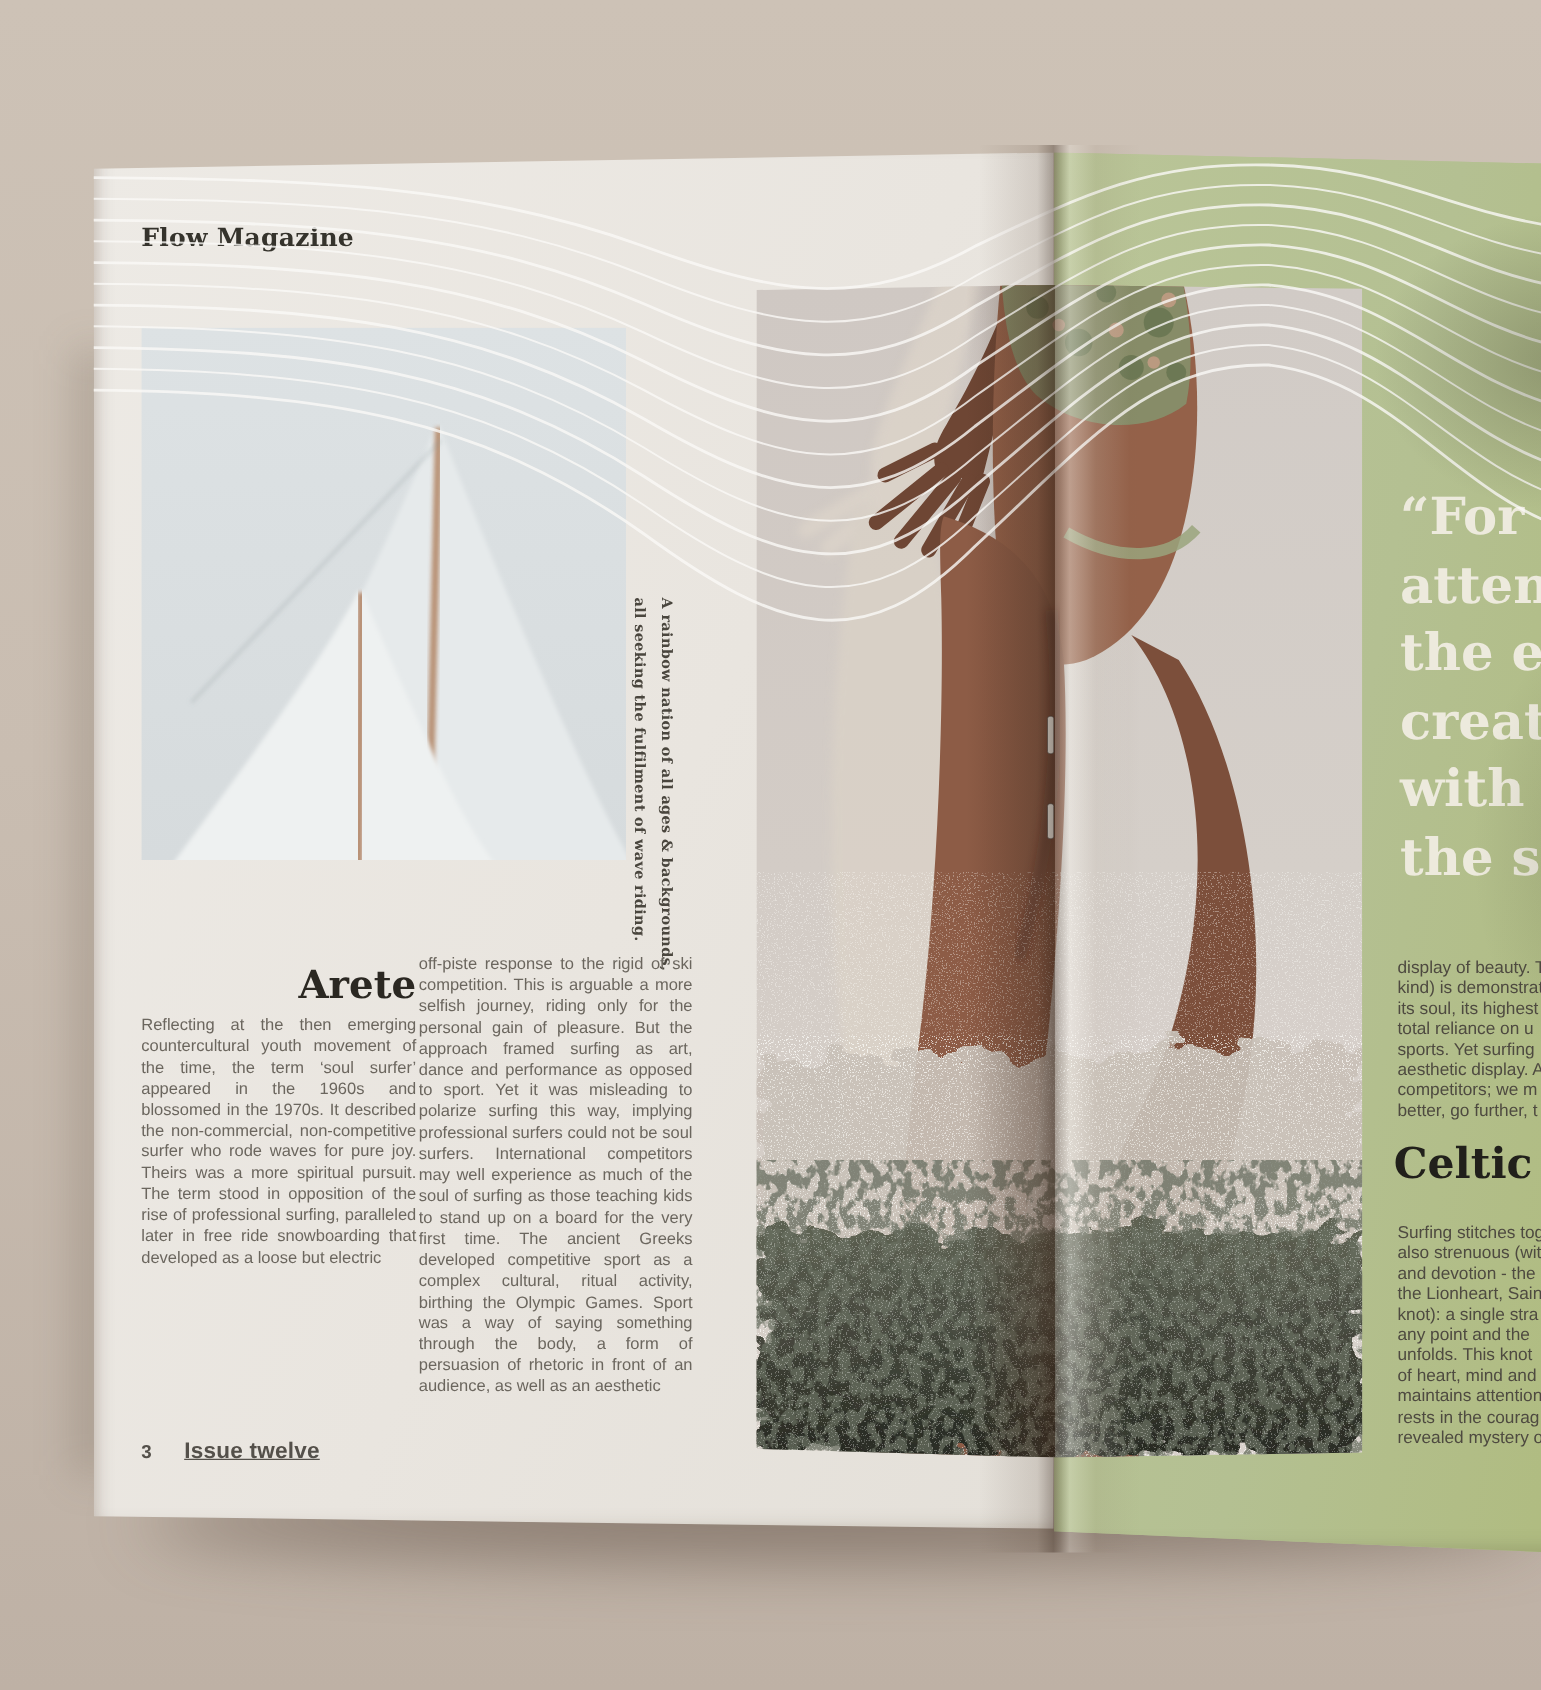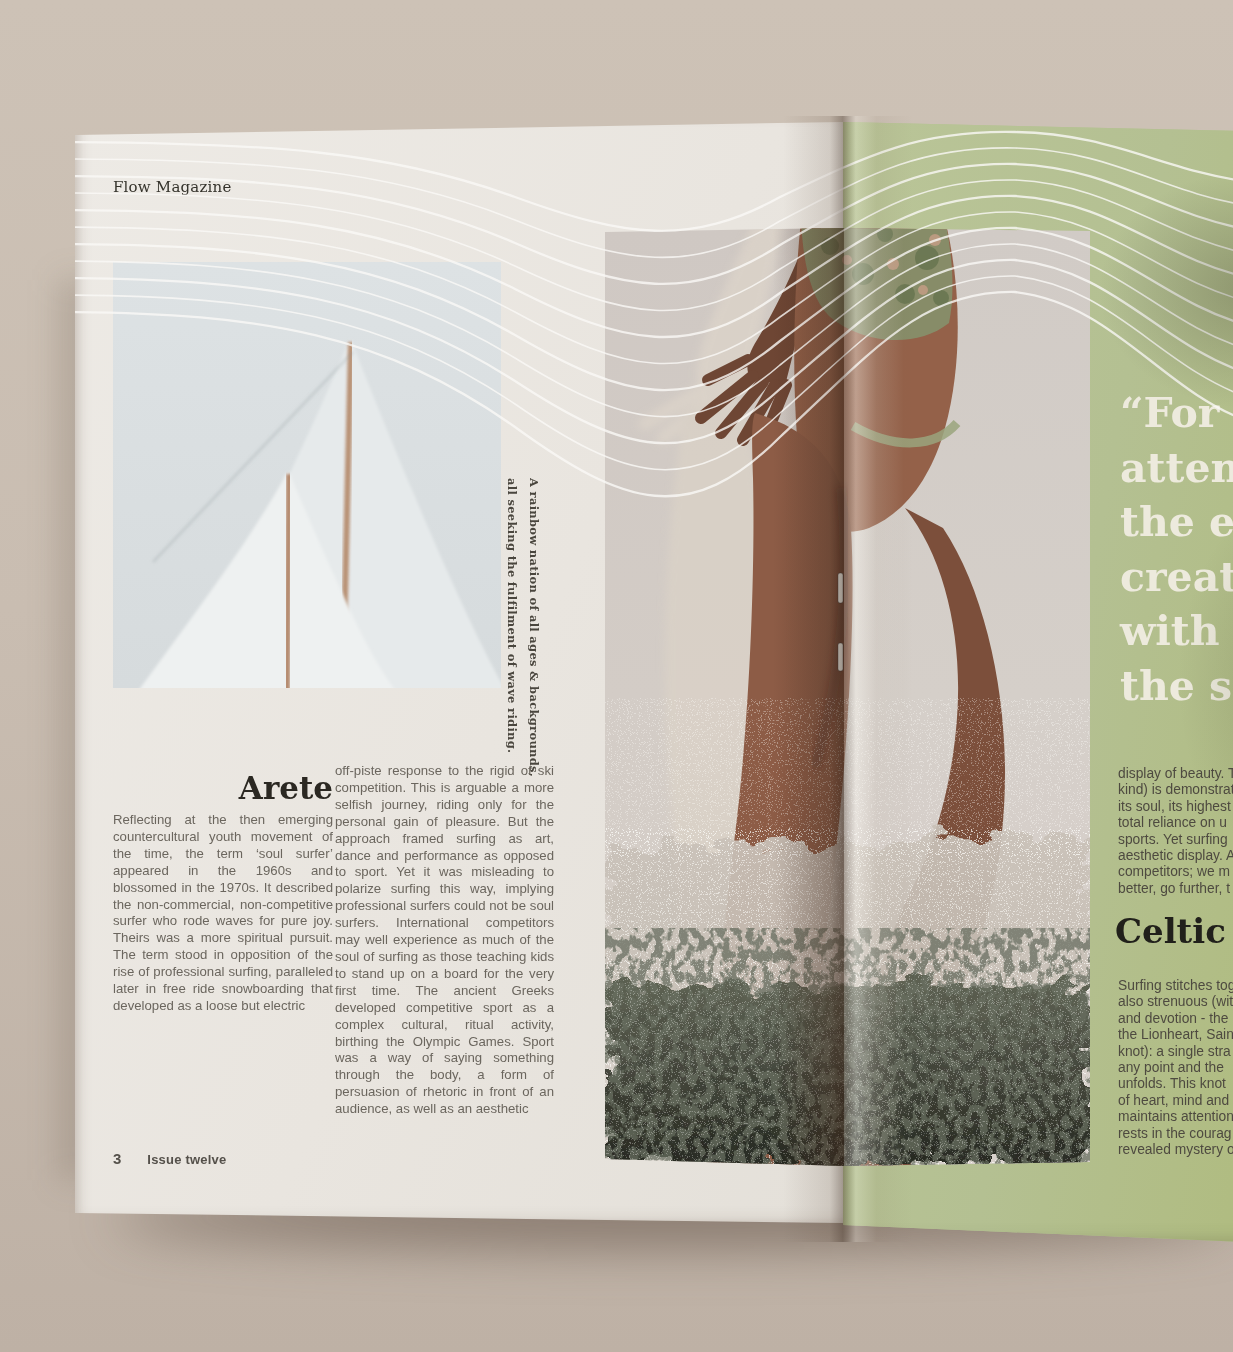--- a/index.html
+++ b/index.html
@@ -13,35 +13,35 @@
   .page{position:absolute;z-index:1;}
   .page-left{left:75px;top:120px;width:768px;height:1105px;
     background:linear-gradient(115deg,#edeae5 0%,#e9e5df 55%,#e4e0d9 100%);
     clip-path:polygon(0 15px,100% 2px,100% 1103px,0 1093px);
     box-shadow:inset 10px 0 14px -8px rgba(120,100,85,.35), inset 0 -12px 16px -10px rgba(120,100,85,.3);}
   .page-right{left:843px;top:118px;width:400px;height:1124px;
     background:linear-gradient(100deg,#bac598 0%,#b4c092 55%,#aab669 160%);
     background-color:#b6c295;
     clip-path:polygon(0 4px,100% 13px,100% 1124px,0 1107px);
     box-shadow:inset 0 -12px 16px -10px rgba(90,90,60,.3);}
-  .brand{position:absolute;left:38px;top:58px;font-family:"DejaVu Serif",serif;font-weight:normal;
-         font-size:15px;color:#35332c;letter-spacing:.2px;z-index:6;}
+  .brand{position:absolute;left:38px;top:58px;font-family:"DejaVu Serif",serif;font-weight:bold;
+         font-size:20px;color:#35332c;letter-spacing:.2px;z-index:6;}
   .surf-img{position:absolute;left:38px;top:142px;width:388px;height:426px;overflow:hidden;}
   .caption{position:absolute;left:425px;top:358px;height:310px;writing-mode:vertical-rl;
            font-family:"DejaVu Serif",serif;font-weight:bold;font-size:11.5px;color:#4a463e;
            line-height:1.9;letter-spacing:.3px;}
   .col{position:absolute;top:643px;width:220px;font-size:13.2px;line-height:16.9px;
        color:#6b665e;text-align:justify;}
   .col1{left:38px;} .col2{left:260px;width:219px;}
   .col p{margin:0 0 2px 0;}
   .h-arete{font-family:"DejaVu Serif",serif;font-weight:bold;font-size:31px;color:#2b2822;
            margin:10px 0 8px 0;text-align:right;line-height:1;}
   .footer{position:absolute;left:38px;top:1030px;color:#54504a;display:flex;align-items:baseline;}
   .page-num{font-size:15px;font-weight:bold;margin-right:26px;}
-  .issue{font-size:13px;font-weight:bold;letter-spacing:.2px;}
+  .issue{font-size:18px;font-weight:bold;letter-spacing:.2px;text-decoration:underline;}
   .photo{position:absolute;left:605px;top:228px;width:485px;height:938px;z-index:3;
          clip-path:polygon(0 4px,237px 0,485px 3px,485px 934px,239px 938px,0 931px);}
   .photo svg{display:block;width:100%;height:100%;}
   .waves{position:absolute;left:75px;top:118px;width:1160px;height:440px;z-index:5;pointer-events:none;}
   .gutter{position:absolute;left:783px;top:116px;width:130px;height:1126px;z-index:6;pointer-events:none;
     background:linear-gradient(to right,rgba(90,70,55,0) 0%,rgba(90,70,55,.16) 36%,
       rgba(58,40,28,.38) 46%,rgba(48,34,24,.18) 50%,rgba(255,253,246,.20) 56%,
       rgba(120,100,80,.08) 72%,rgba(120,100,80,0) 100%);}
   .shadow-tr{position:absolute;left:1040px;top:125px;width:420px;height:330px;z-index:7;pointer-events:none;
     background:radial-gradient(closest-side,rgba(72,72,55,.34),rgba(72,72,55,0) 72%);}

